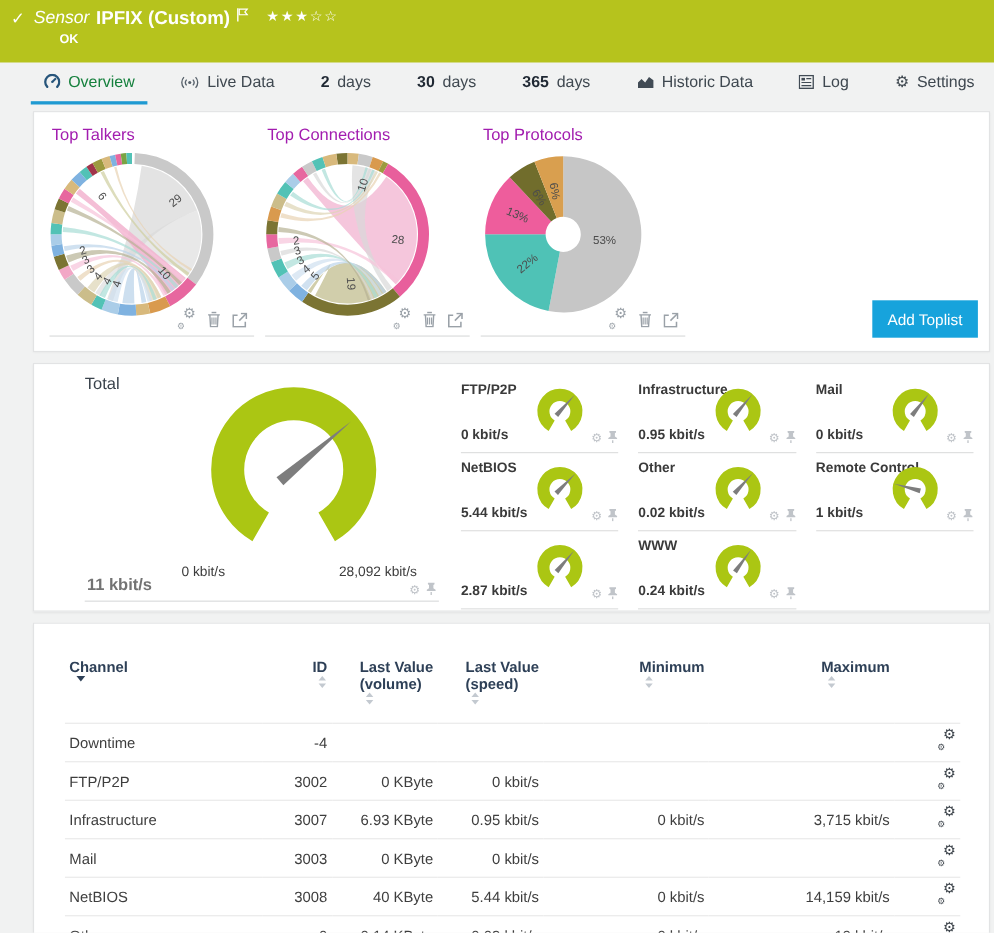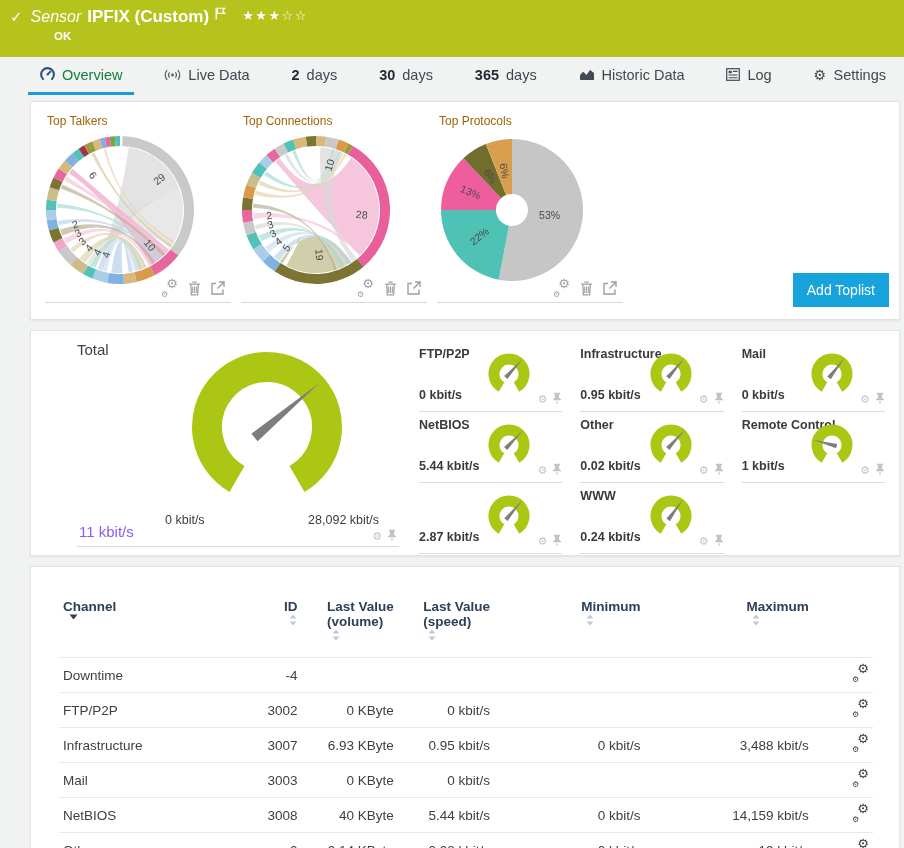--- a/index.html
+++ b/index.html
@@ -15,29 +15,29 @@
 .h2{font-size:11.5px;font-weight:700;margin:3px 0 0 44px;}
 .tabs{height:38px;display:flex;align-items:stretch;justify-content:space-between;padding:0 6px 0 28px;background:#f1f2f2;}
 .tab{display:flex;align-items:center;gap:7px;padding:0 12px;font-size:14.5px;color:#3f4850;border-bottom:3px solid transparent;cursor:pointer;text-decoration:none;}
 .tab.active{border-bottom-color:#1f9ad2;color:#15803d;}
 .tab b{font-weight:700;color:#1f2833;}
 .uni{font-family:"DejaVu Sans",sans-serif;line-height:1;}
 .panel{background:#fff;margin:0 4px 10px 30px;border:1px solid #e2e3e4;box-shadow:0 1px 2px rgba(0,0,0,.06);}
 .toplists{margin-top:6px;position:relative;padding:12px 14px 10px;height:219px;}
 .tl-row{display:flex;}
 .tl-tile{width:186px;margin-right:10px;border-bottom:1px solid #d8d9da;padding-bottom:2px;}
-.tl-title{font-size:12px;color:#a16207;margin:0 0 7px 2px;}
+.tl-title{font-size:15px;color:#a21caf;margin:0 0 7px 2px;}
 .tl-icons{display:flex;justify-content:flex-end;gap:10px;align-items:center;color:#9aa1a8;height:16px;margin:-3px 6px 2px 0;}
 .add-toplist{position:absolute;right:10px;bottom:12px;background:#17a3dc;color:#fff;border:none;font-size:14px;padding:9px 14px;font-family:inherit;cursor:pointer;}
 .gauges{display:flex;height:226px;padding:10px 14px 0;}
 .total-tile{width:322px;position:relative;height:206px;border-bottom:1px solid #d8d9da;margin-left:32px;}
 .total-title{font-size:15px;color:#39424b;}
 .total-gauge{position:absolute;left:86px;top:0;}
 .total-minmax{position:absolute;left:88px;top:172px;width:214px;display:flex;justify-content:space-between;font-size:12.5px;color:#3c3c3c;}
-.total-value{position:absolute;left:2px;top:182px;font-size:15px;font-weight:400;color:#8b5cf6;}
+.total-value{position:absolute;left:2px;top:182px;font-size:15px;font-weight:700;color:#737373;}
 .total-icons{position:absolute;right:2px;top:188px;}
 .mini-icons{display:flex;gap:5px;align-items:center;color:#c0c4c9;font-size:11px;}
 .gauge-grid{flex:1;margin-left:20px;display:grid;grid-template-columns:1fr 1fr 1fr;column-gap:18px;grid-auto-rows:71px;}
 .gch{position:relative;border-bottom:1px solid #dcdddd;}
 .gch-name{font-size:12.5px;font-weight:700;color:#3a3a3a;padding-top:6px;}
 .gch-value{position:absolute;left:0;bottom:9px;font-size:12.5px;font-weight:700;color:#3a3a3a;}
 .gch-gauge{position:absolute;right:26px;top:8px;}
 .gch .mini-icons{position:absolute;right:0;bottom:5px;}
 .table-panel{padding:18px 26px 10px 28px;min-height:320px;}
 table{width:100%;border-collapse:collapse;font-size:13.5px;color:#3e3e3e;}
@@ -519,21 +519,21 @@
             <td></td>
             <td></td>
             <td class="row-gear"><span><span class="gcombo"><span class="g1 uni">⚙</span><span class="g2 uni">⚙</span></span></span></td>
           </tr>
           <tr>
             <td class="left">Infrastructure</td>
             <td>3007</td>
             <td>6.93 KByte</td>
             <td>0.95 kbit/s</td>
             <td>0 kbit/s</td>
-            <td>3,488 kbit/s</td>
+            <td>3,715 kbit/s</td>
             <td class="row-gear"><span><span class="gcombo"><span class="g1 uni">⚙</span><span class="g2 uni">⚙</span></span></span></td>
           </tr>
           <tr>
             <td class="left">Mail</td>
             <td>3003</td>
             <td>0 KByte</td>
             <td>0 kbit/s</td>
             <td></td>
             <td></td>
             <td class="row-gear"><span><span class="gcombo"><span class="g1 uni">⚙</span><span class="g2 uni">⚙</span></span></span></td>

